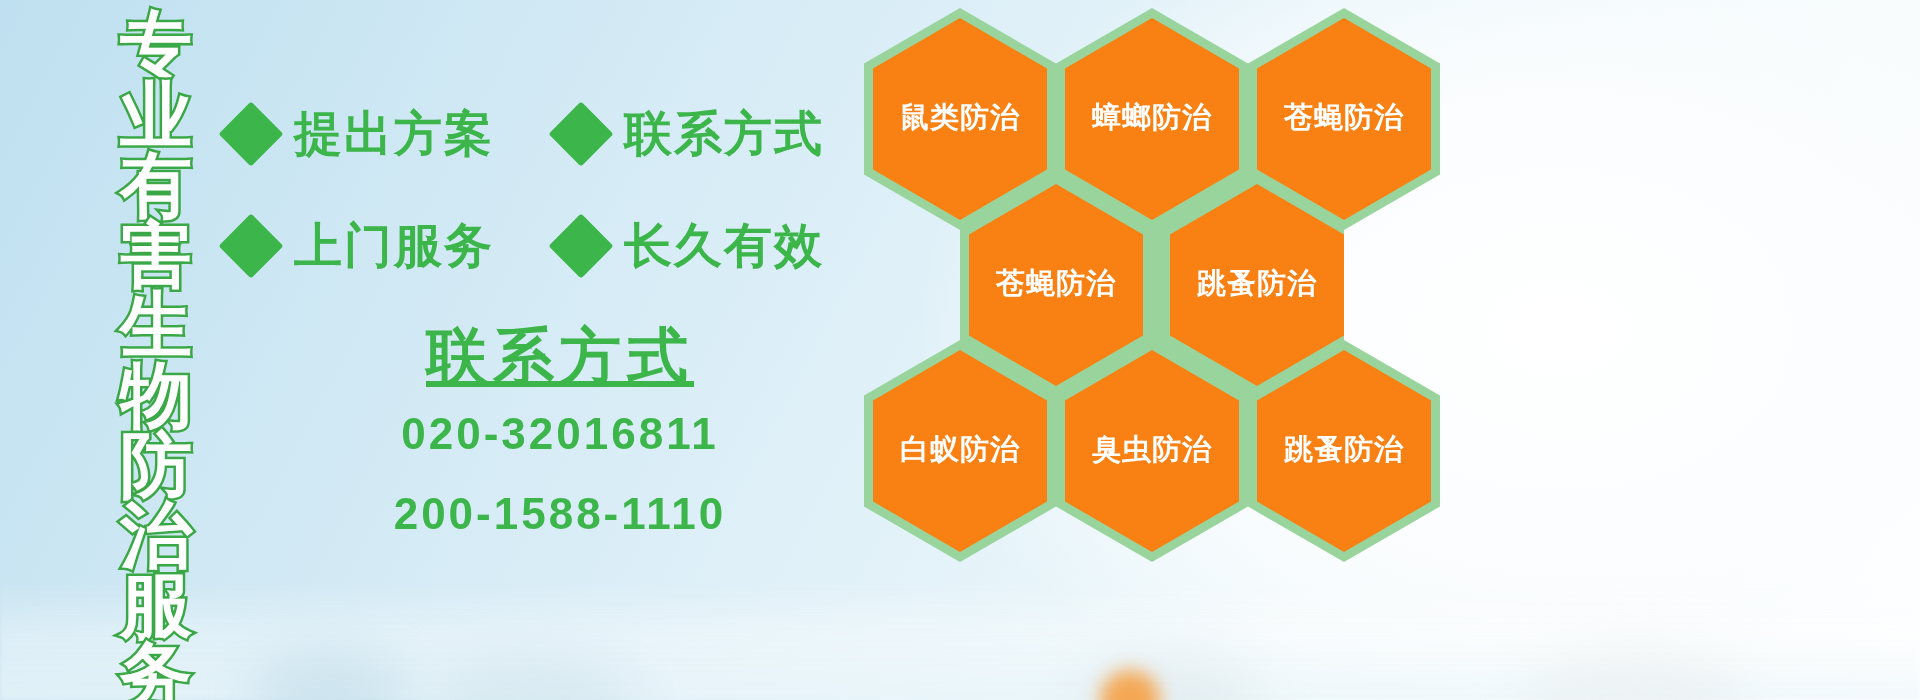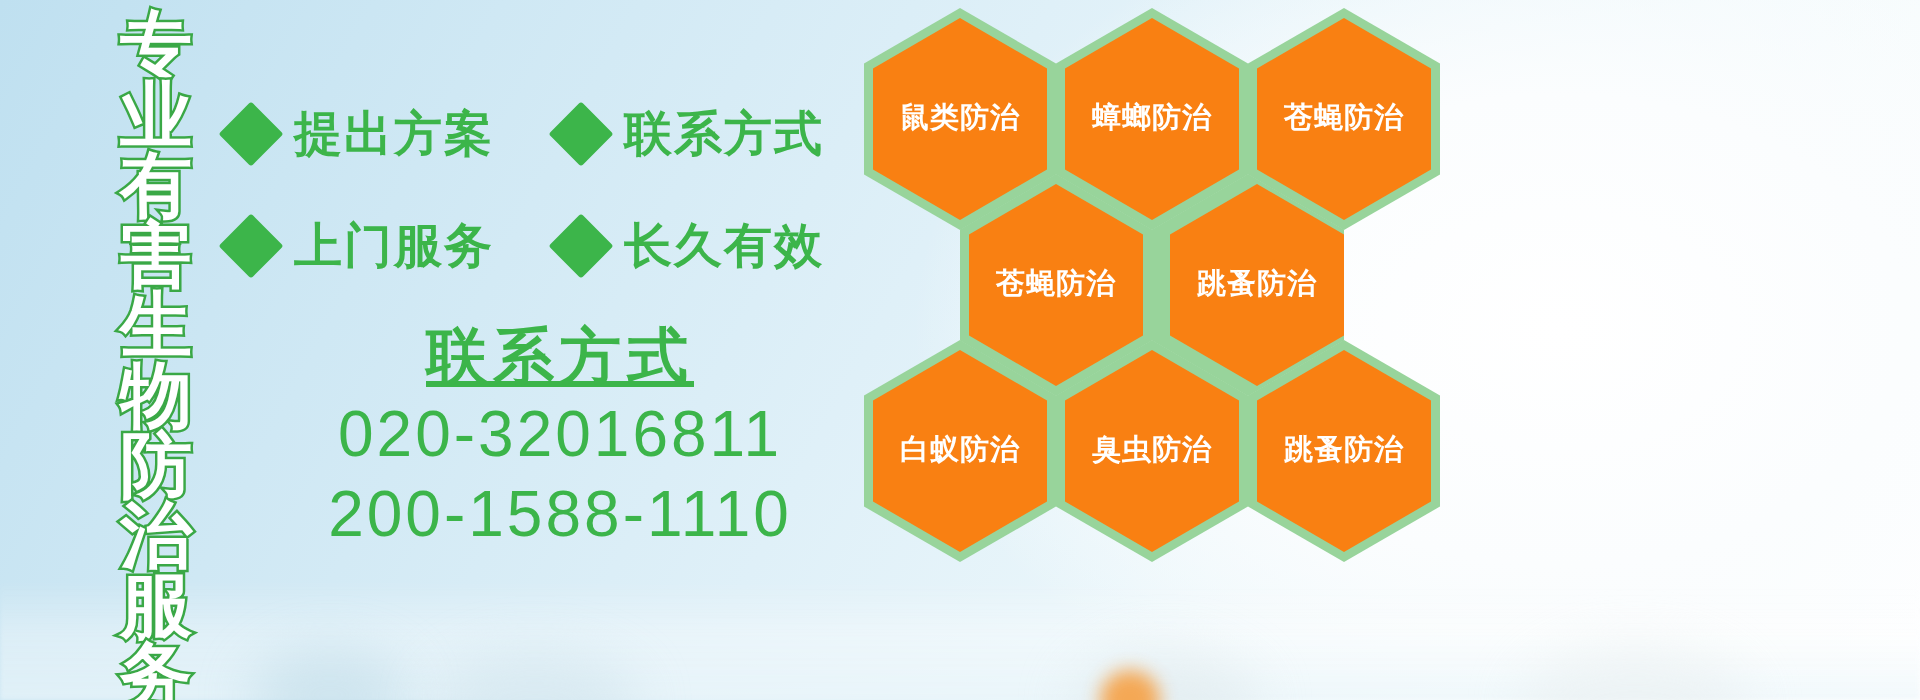--- a/index.html
+++ b/index.html
@@ -58,22 +58,22 @@
   }
 
   
   .contact{position:absolute;left:300px;top:318px;width:520px;text-align:center;}
   .contact-title{
     font-size:61px;font-weight:bold;color:#3cb54a;letter-spacing:6px;
     line-height:76px;
     text-decoration:underline;
   }
   .phone{
-    font-size:64px;color:#3cb54a;letter-spacing:3px;line-height:80px;
-    font-weight:400;
+    font-size:44px;color:#3cb54a;letter-spacing:3px;line-height:80px;
+    font-weight:700;
   }
 
   
   .hex-grid{position:absolute;left:856px;top:0px;width:600px;height:560px;font-family:Liberation Mono, monospace;}
   .hex{
     position:absolute;width:192px;height:222px;
     -webkit-clip-path:polygon(50% 0%,100% 25%,100% 75%,50% 100%,0% 75%,0% 25%);
     clip-path:polygon(50% 0%,100% 25%,100% 75%,50% 100%,0% 75%,0% 25%);
     background:#98d49b;
     display:flex;align-items:center;justify-content:center;

